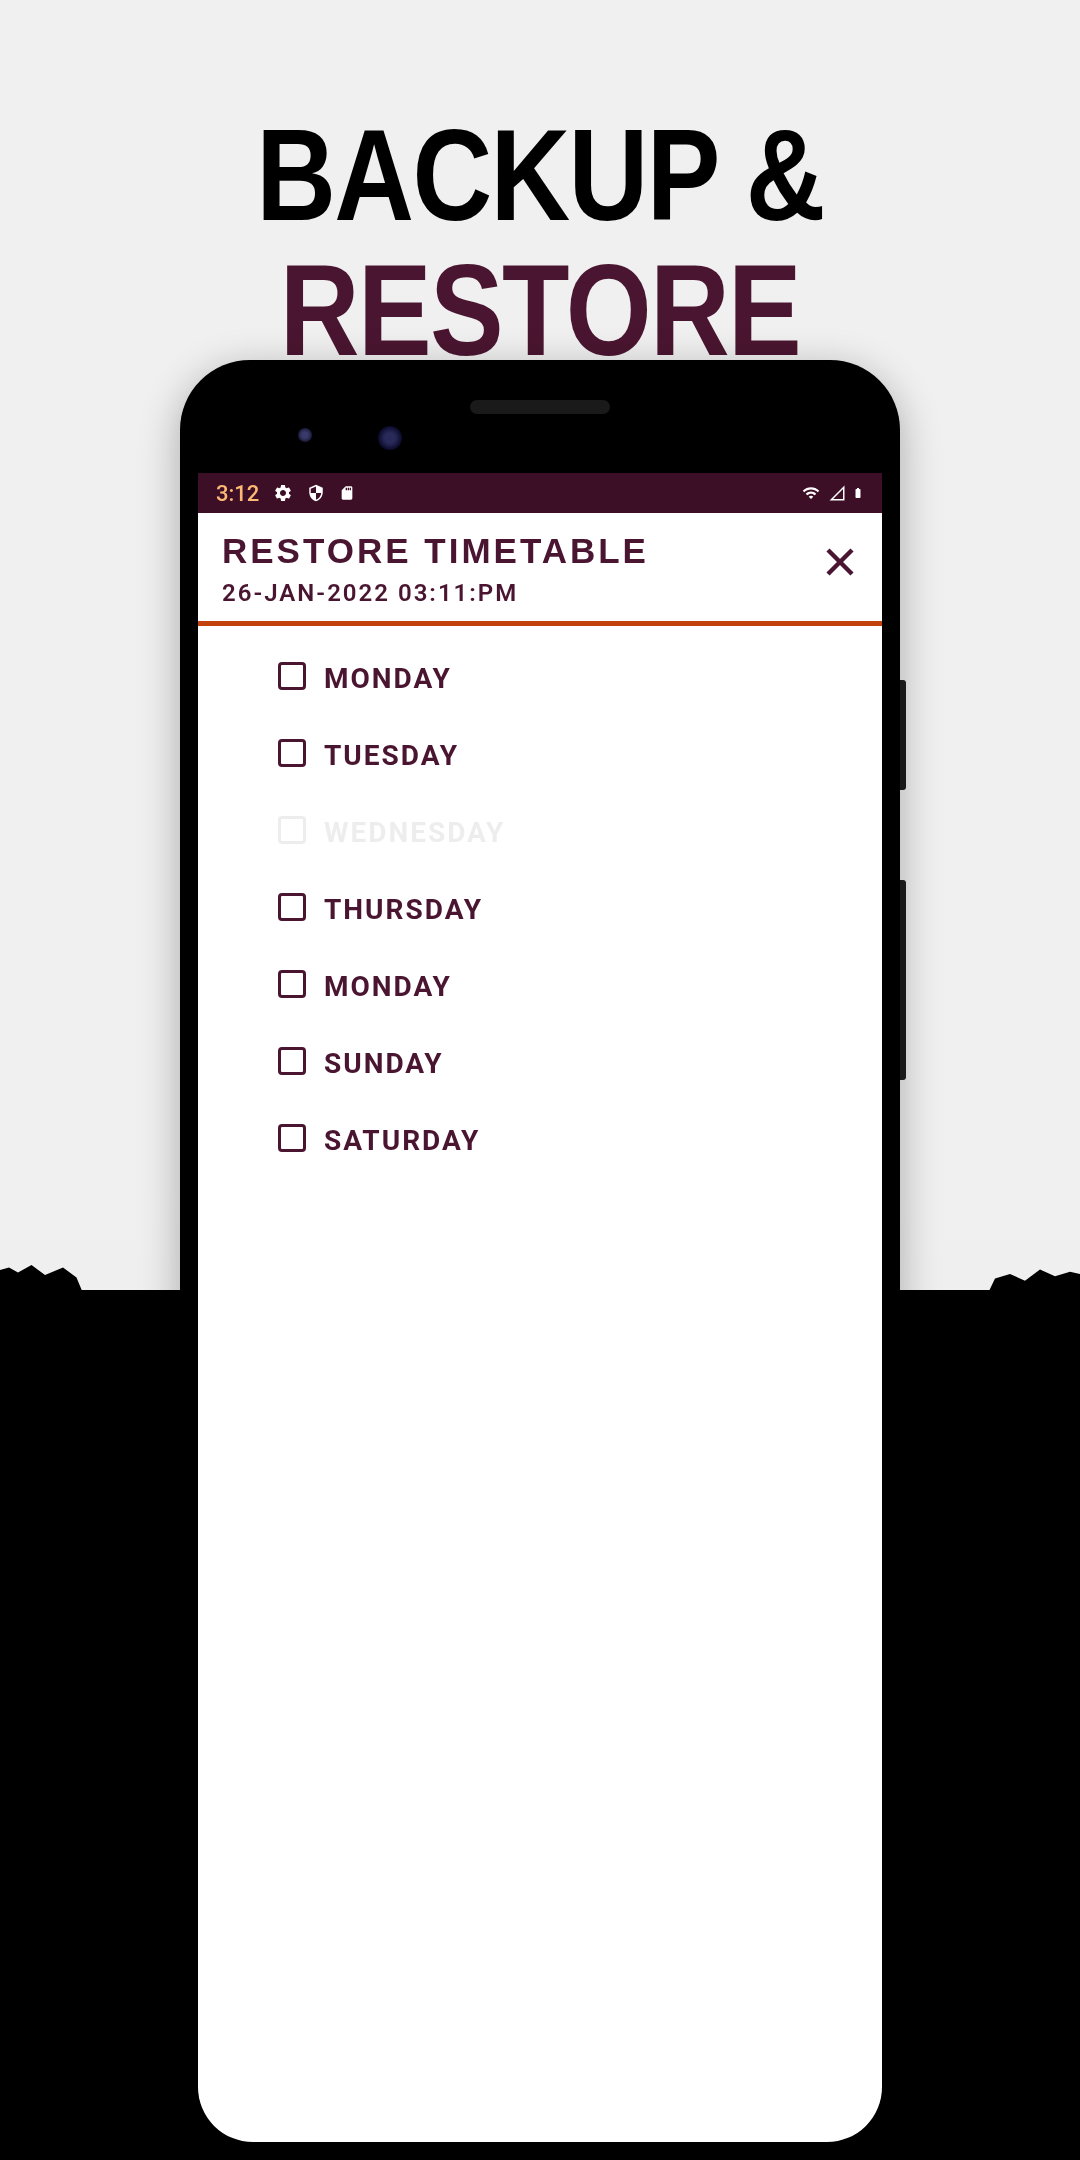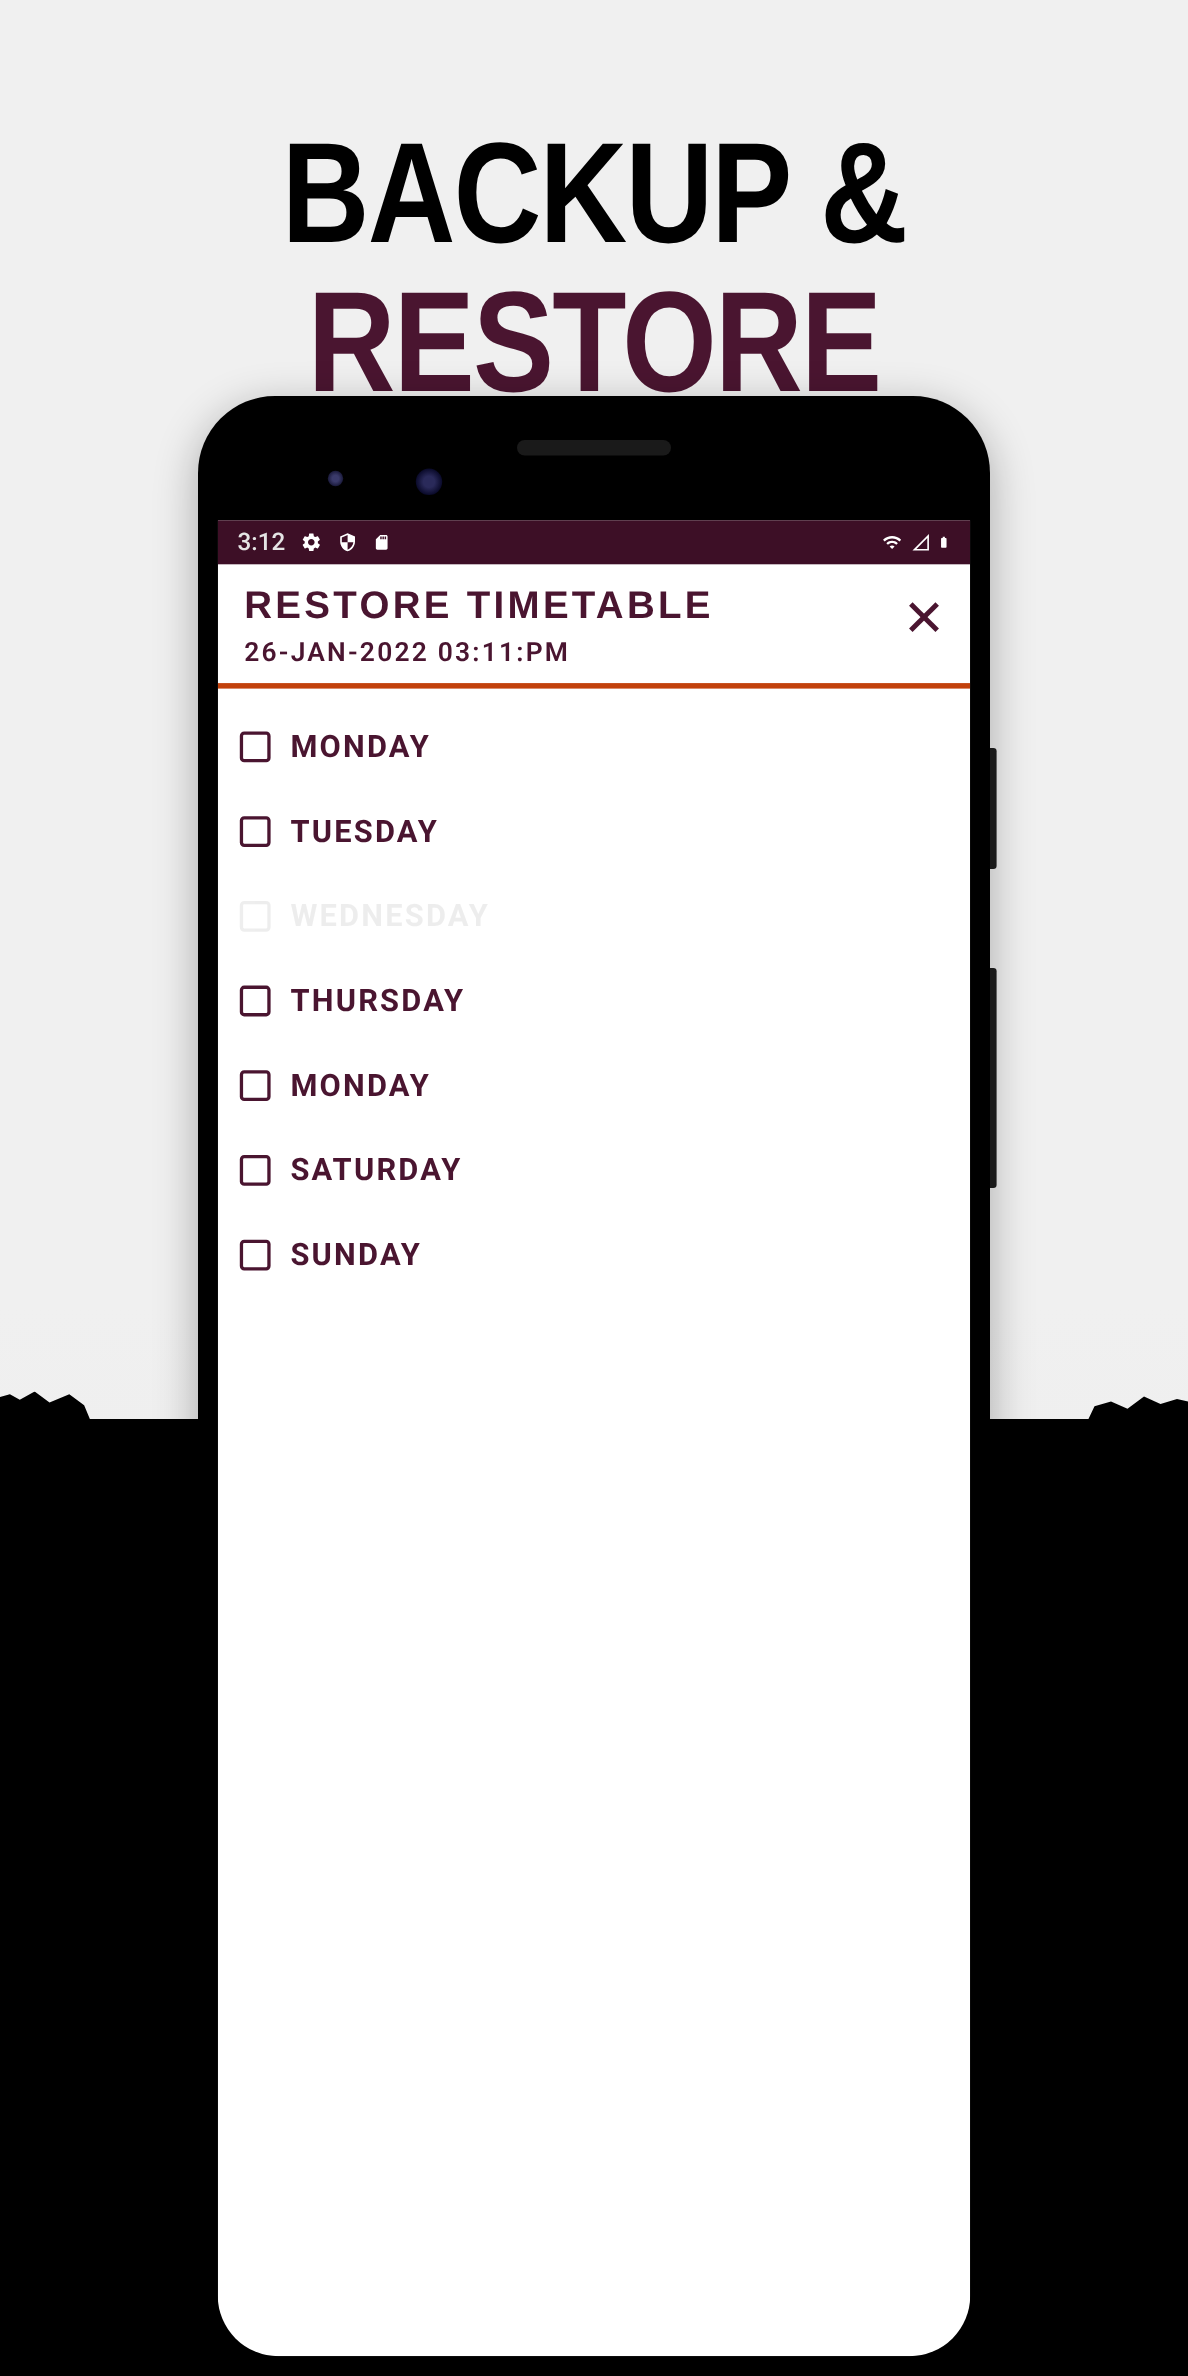--- a/index.html
+++ b/index.html
@@ -164,21 +164,21 @@
       background: #fff;
     }
     
     .status-bar {
       height: 40px;
       background: #3d0f26;
       display: flex;
       align-items: center;
       justify-content: space-between;
       padding: 0 18px;
-      color: #e5e5e5;
+      color: #fdba74;
     }
     
     .status-left {
       display: flex;
       align-items: center;
       gap: 14px;
     }
     
     .status-time {
       font-size: 22px;
@@ -232,23 +232,23 @@
       line-height: 1;
       padding: 10px 0;
     }
     
     .day-list {
       padding: 14px 0;
     }
     
     .day-item {
       display: flex;
-      align-items: center;
-      padding: 22px 20px;
+      padding: 22px 40px;
       gap: 18px;
+      margin-left: 40px;
     }
     
     .day-item.disabled {
       opacity: 0.25;
     }
     
     .checkbox {
       width: 28px;
       height: 28px;
       border: 3px solid #4a1530;
@@ -362,23 +362,23 @@
           <div class="day-item">
             <div class="checkbox"></div>
             <div class="day-label">THURSDAY</div>
           </div>
           <div class="day-item">
             <div class="checkbox"></div>
             <div class="day-label">MONDAY</div>
           </div>
           <div class="day-item">
             <div class="checkbox"></div>
+            <div class="day-label">SUNDAY</div>
+          </div>
+          <div class="day-item">
+            <div class="checkbox"></div>
             <div class="day-label">SATURDAY</div>
-          </div>
-          <div class="day-item">
-            <div class="checkbox"></div>
-            <div class="day-label">SUNDAY</div>
           </div>
         </div>
 
     </div>
   </div>
 </div>
 
 </body></html>

